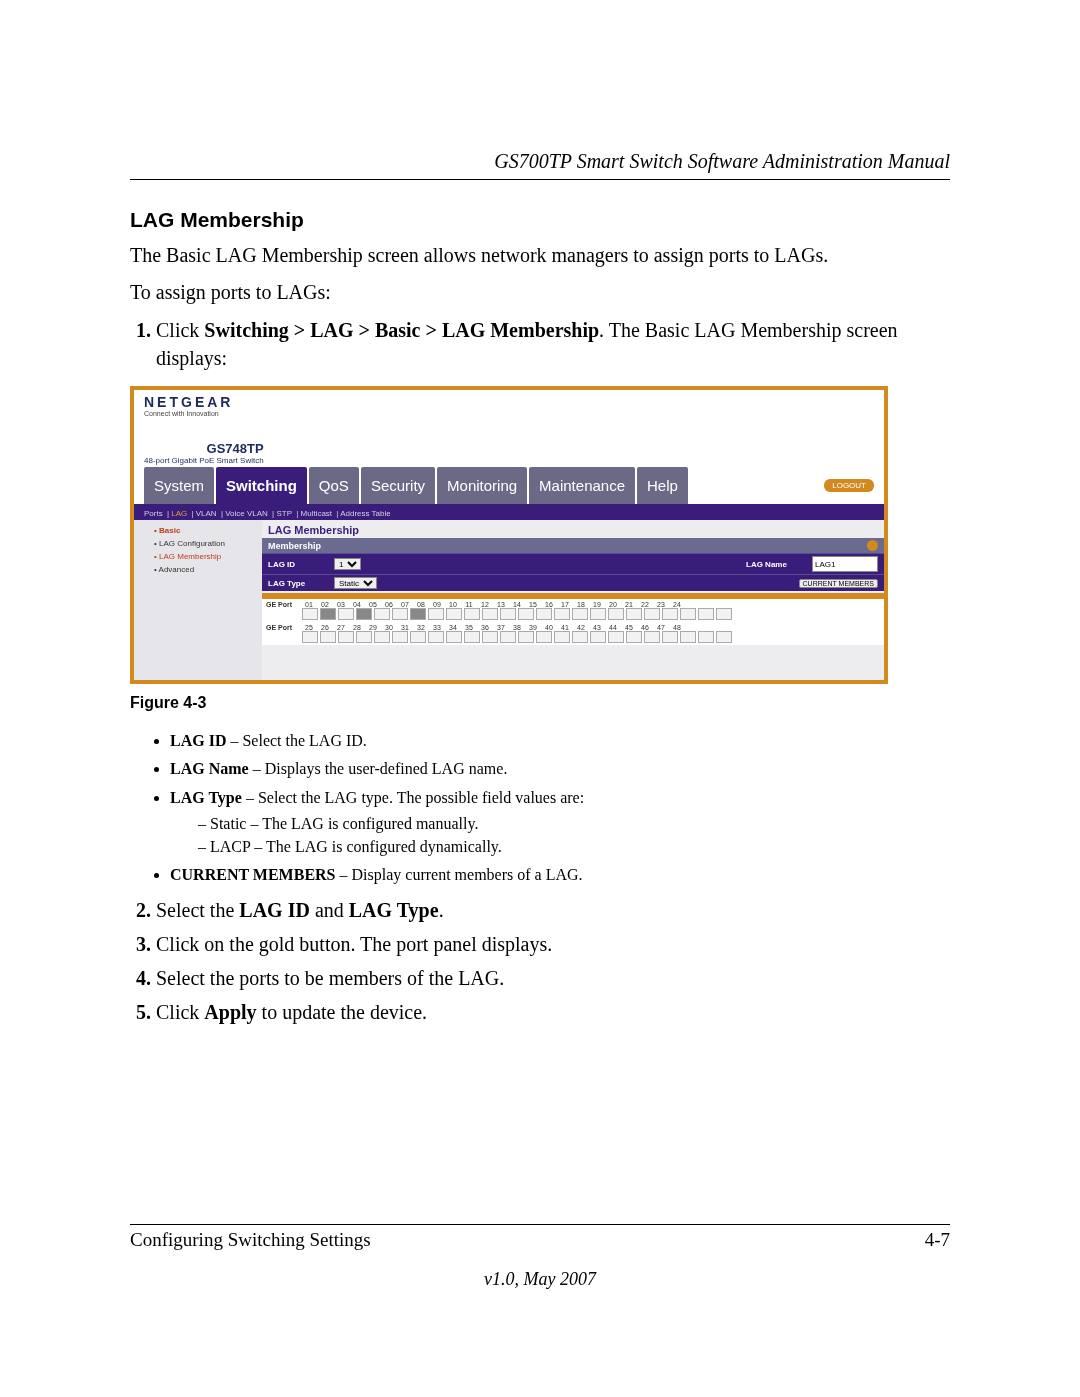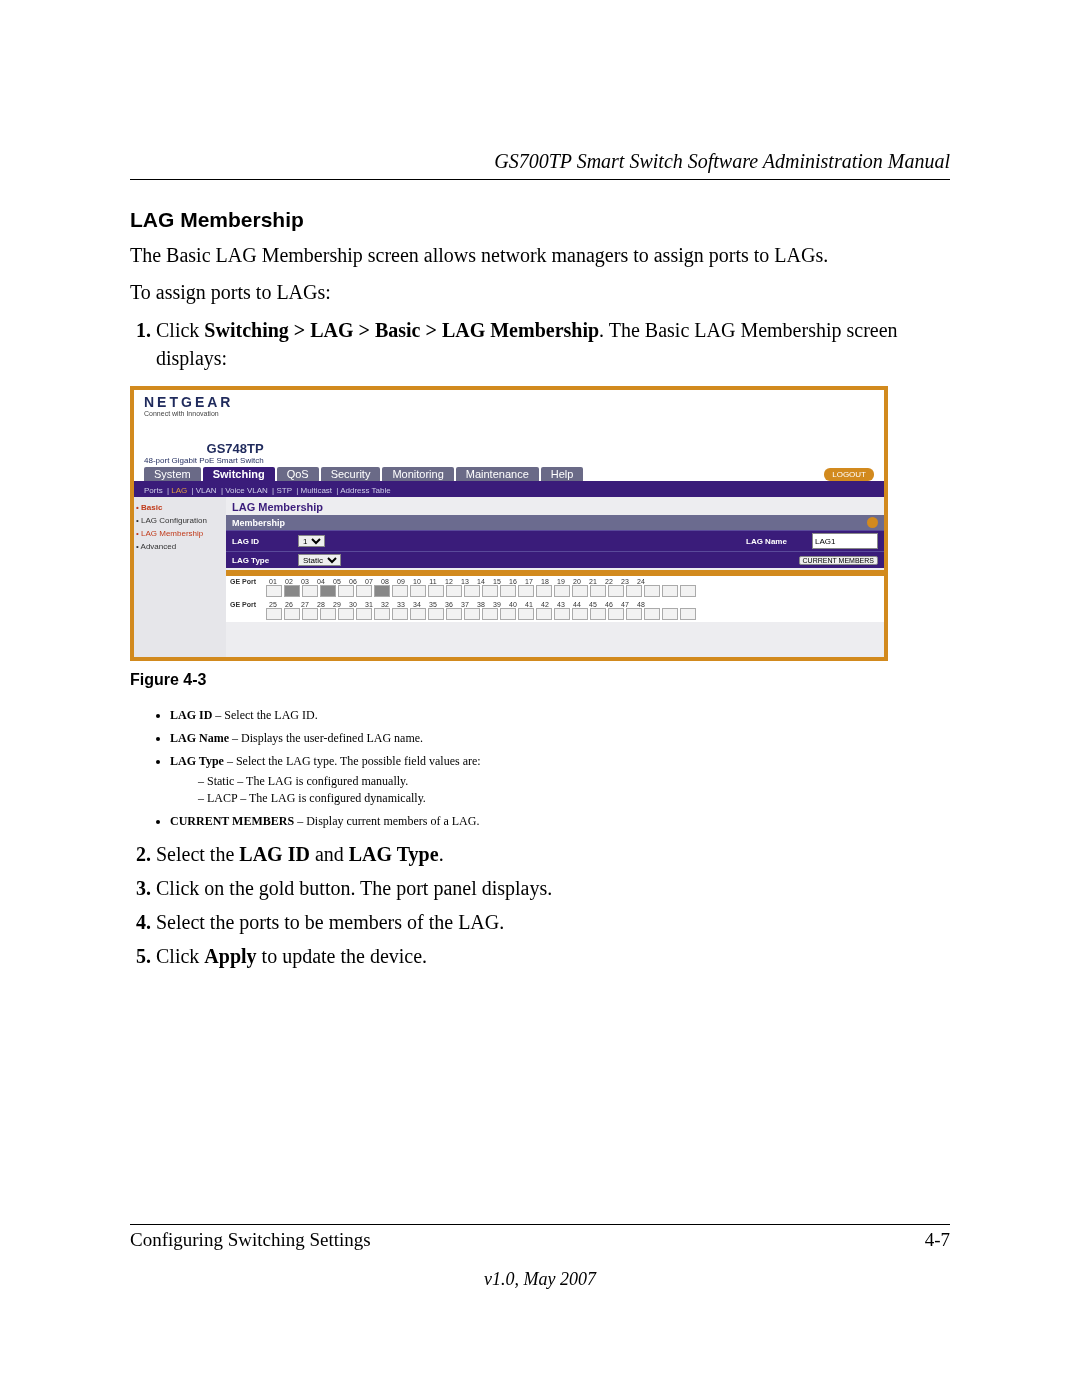--- a/index.html
+++ b/index.html
@@ -40,21 +40,21 @@
   }
   ol.steps {
     font-size: 20px;
     line-height: 1.4;
     margin: 0 0 14px 0;
     padding-left: 26px;
   }
   ol.steps > li { margin-bottom: 6px; }
   ol.steps > li::marker { font-weight: bold; }
   ul.bullets {
-    font-size: 12px;
+    font-size: 16px;
     line-height: 1.4;
     margin: 0 0 10px 0;
     padding-left: 40px;
     list-style: disc;
   }
   ul.bullets > li { margin-bottom: 6px; }
   ul.dashes {
     list-style: none;
     padding-left: 28px;
     margin: 4px 0 4px 0;
@@ -96,22 +96,22 @@
   .tabbar {
     display: flex;
     align-items: center;
     padding: 0 10px;
     gap: 2px;
     border-bottom: 3px solid #3a1c7a;
   }
   .tab {
     background: #6a6a87;
     color: #fff;
-    padding: 1px 10px;
-    font-size: 11px;
+    padding: 10px 10px;
+    font-size: 15px;
     border-radius: 2px 2px 0 0;
   }
   .tab.active { background: #3a1c7a; font-weight: bold; }
   .logout {
     margin-left: auto;
     background: #d28a1e;
     color: #fff;
     padding: 2px 8px;
     border-radius: 6px;
     font-size: 8px;
@@ -125,21 +125,21 @@
   .subnav span { margin-right: 2px; }
   .subnav .hot { color: #e0a040; }
   .fig-body {
     display: flex;
     background: #ededf0;
     min-height: 160px;
   }
   .sidemenu {
     width: 92px;
     background: #e6e6ea;
-    padding: 4px 0;
+    padding: 4px 18px;
     font-size: 8px;
   }
   .sidemenu .item { padding: 2px 2px; color: #333; }
   .sidemenu .item.cur { color: #c03a1a; }
   .sidemenu .item.top { color: #c03a1a; font-weight: bold; }
   .content { flex: 1; padding: 0 0 8px 0; }
   .panel-title {
     color: #3a1c7a;
     font-weight: bold;
     font-size: 11px;

